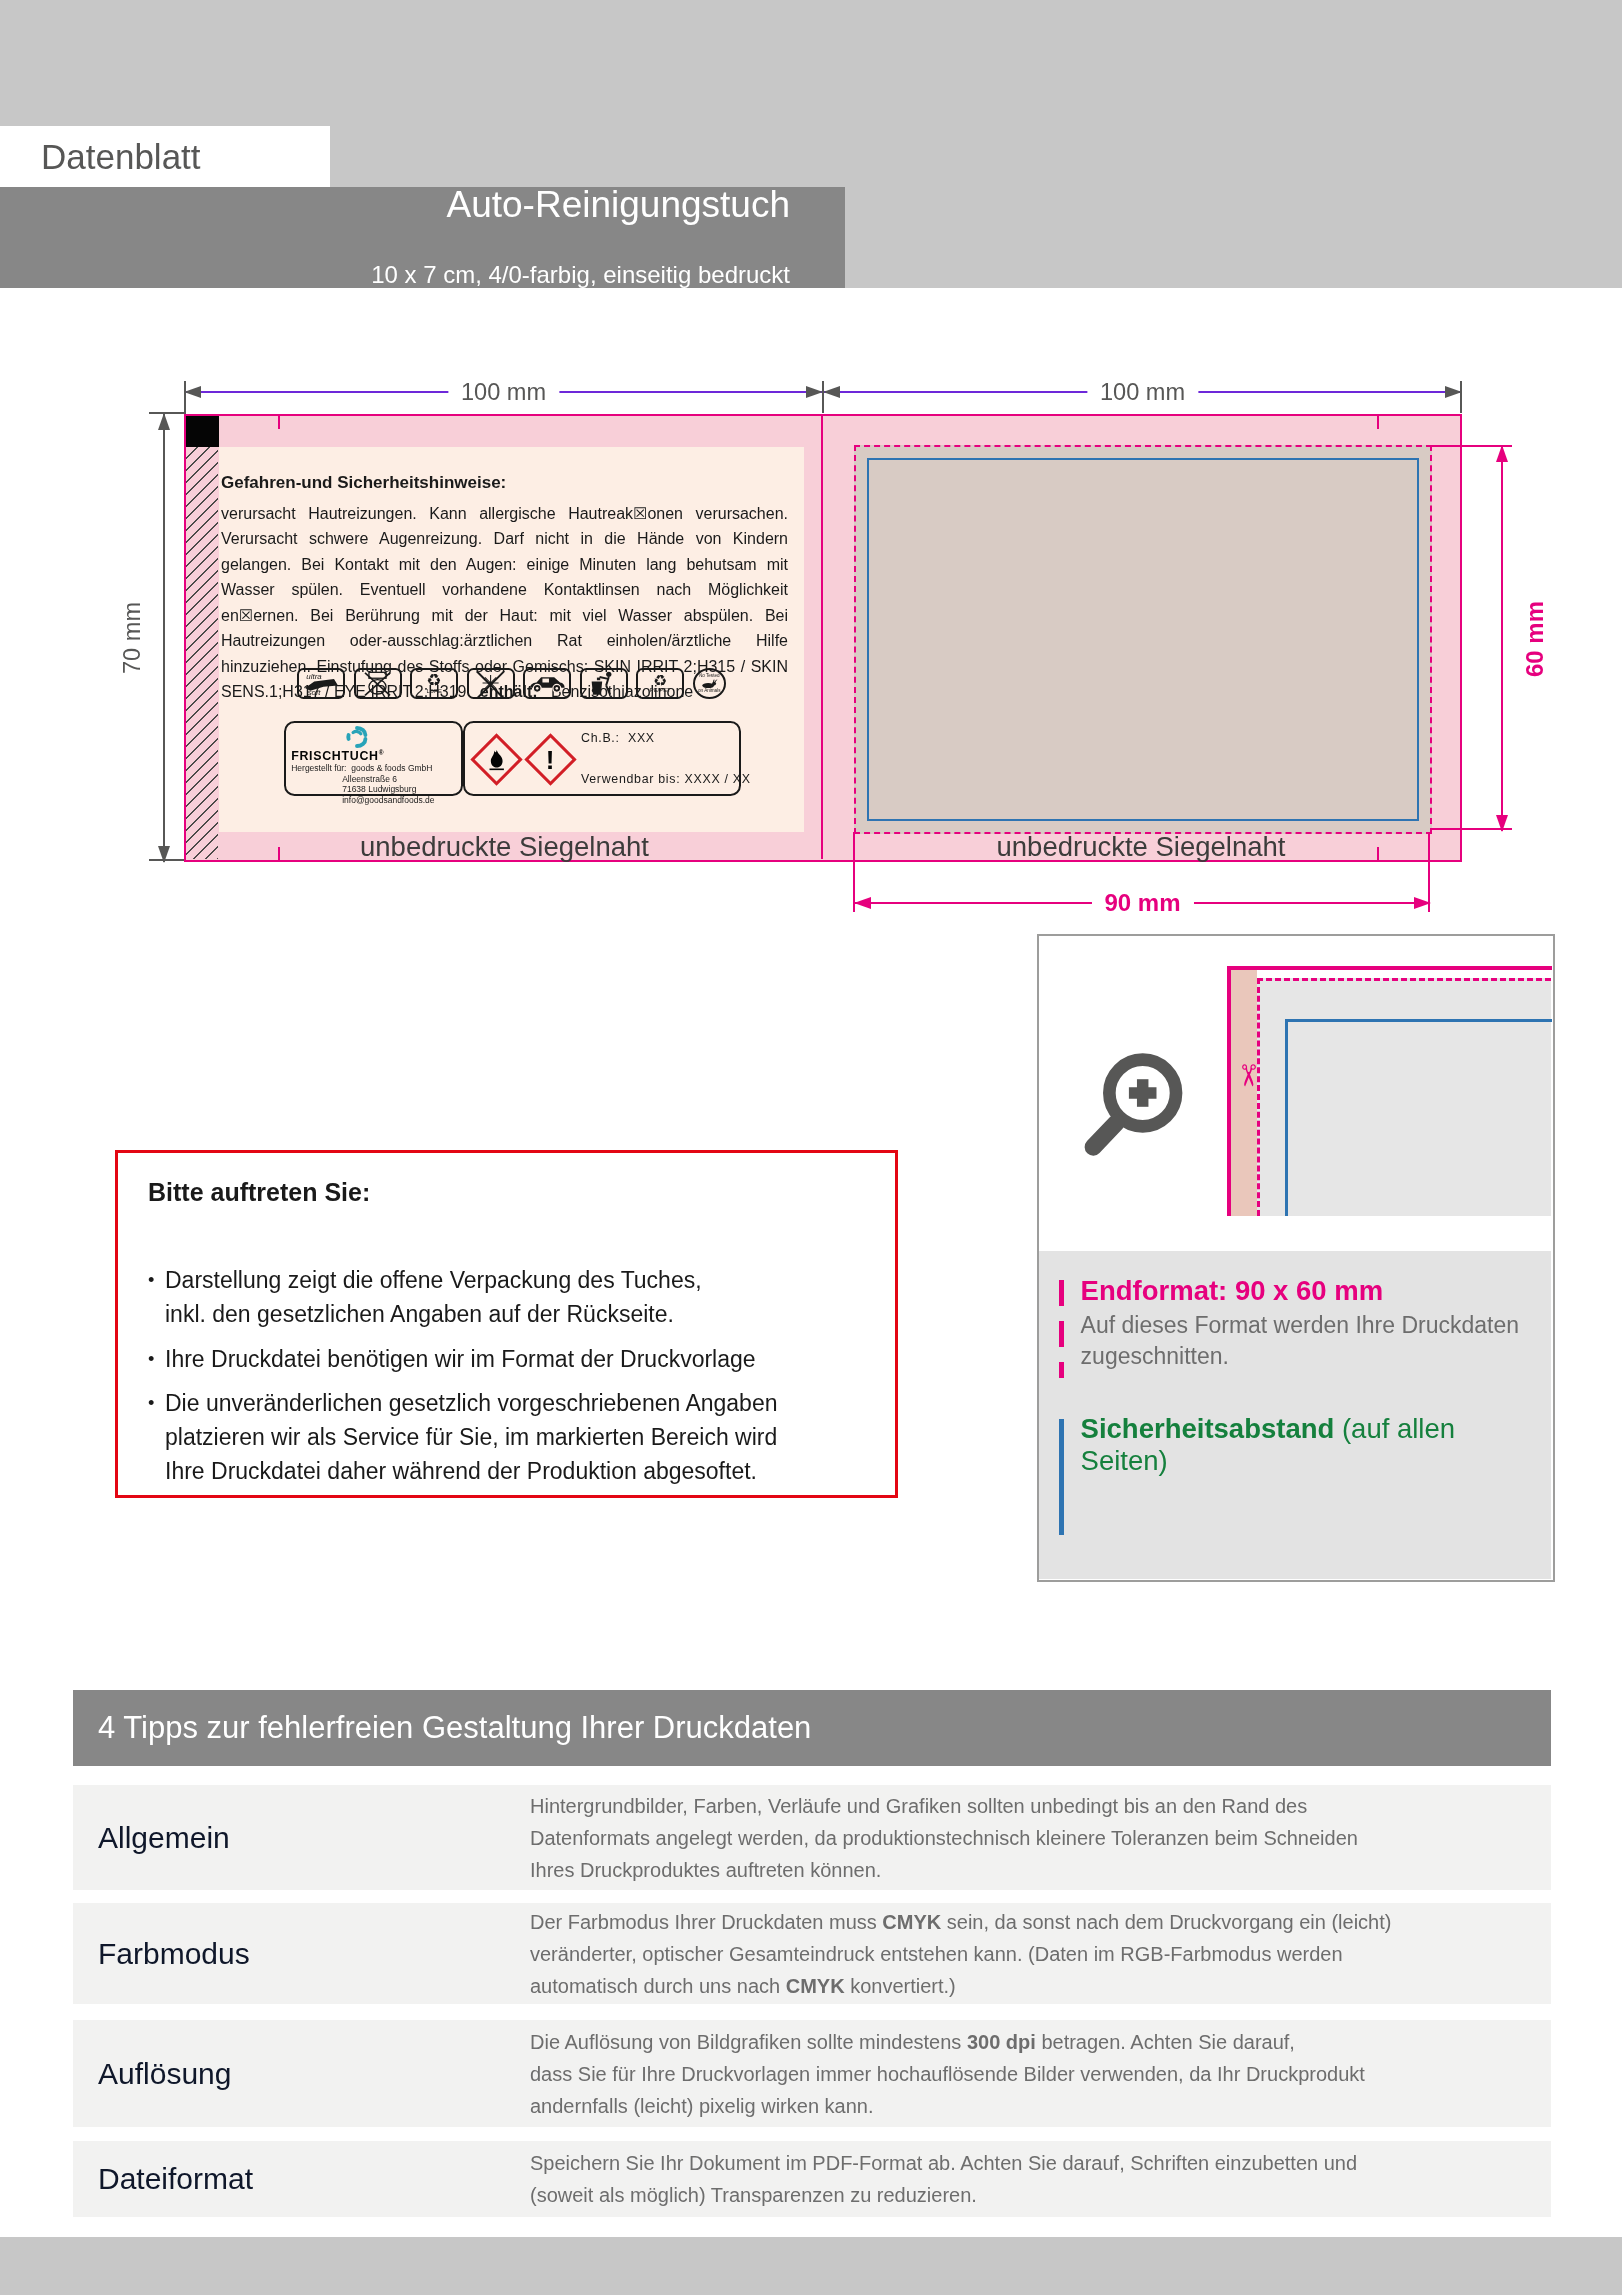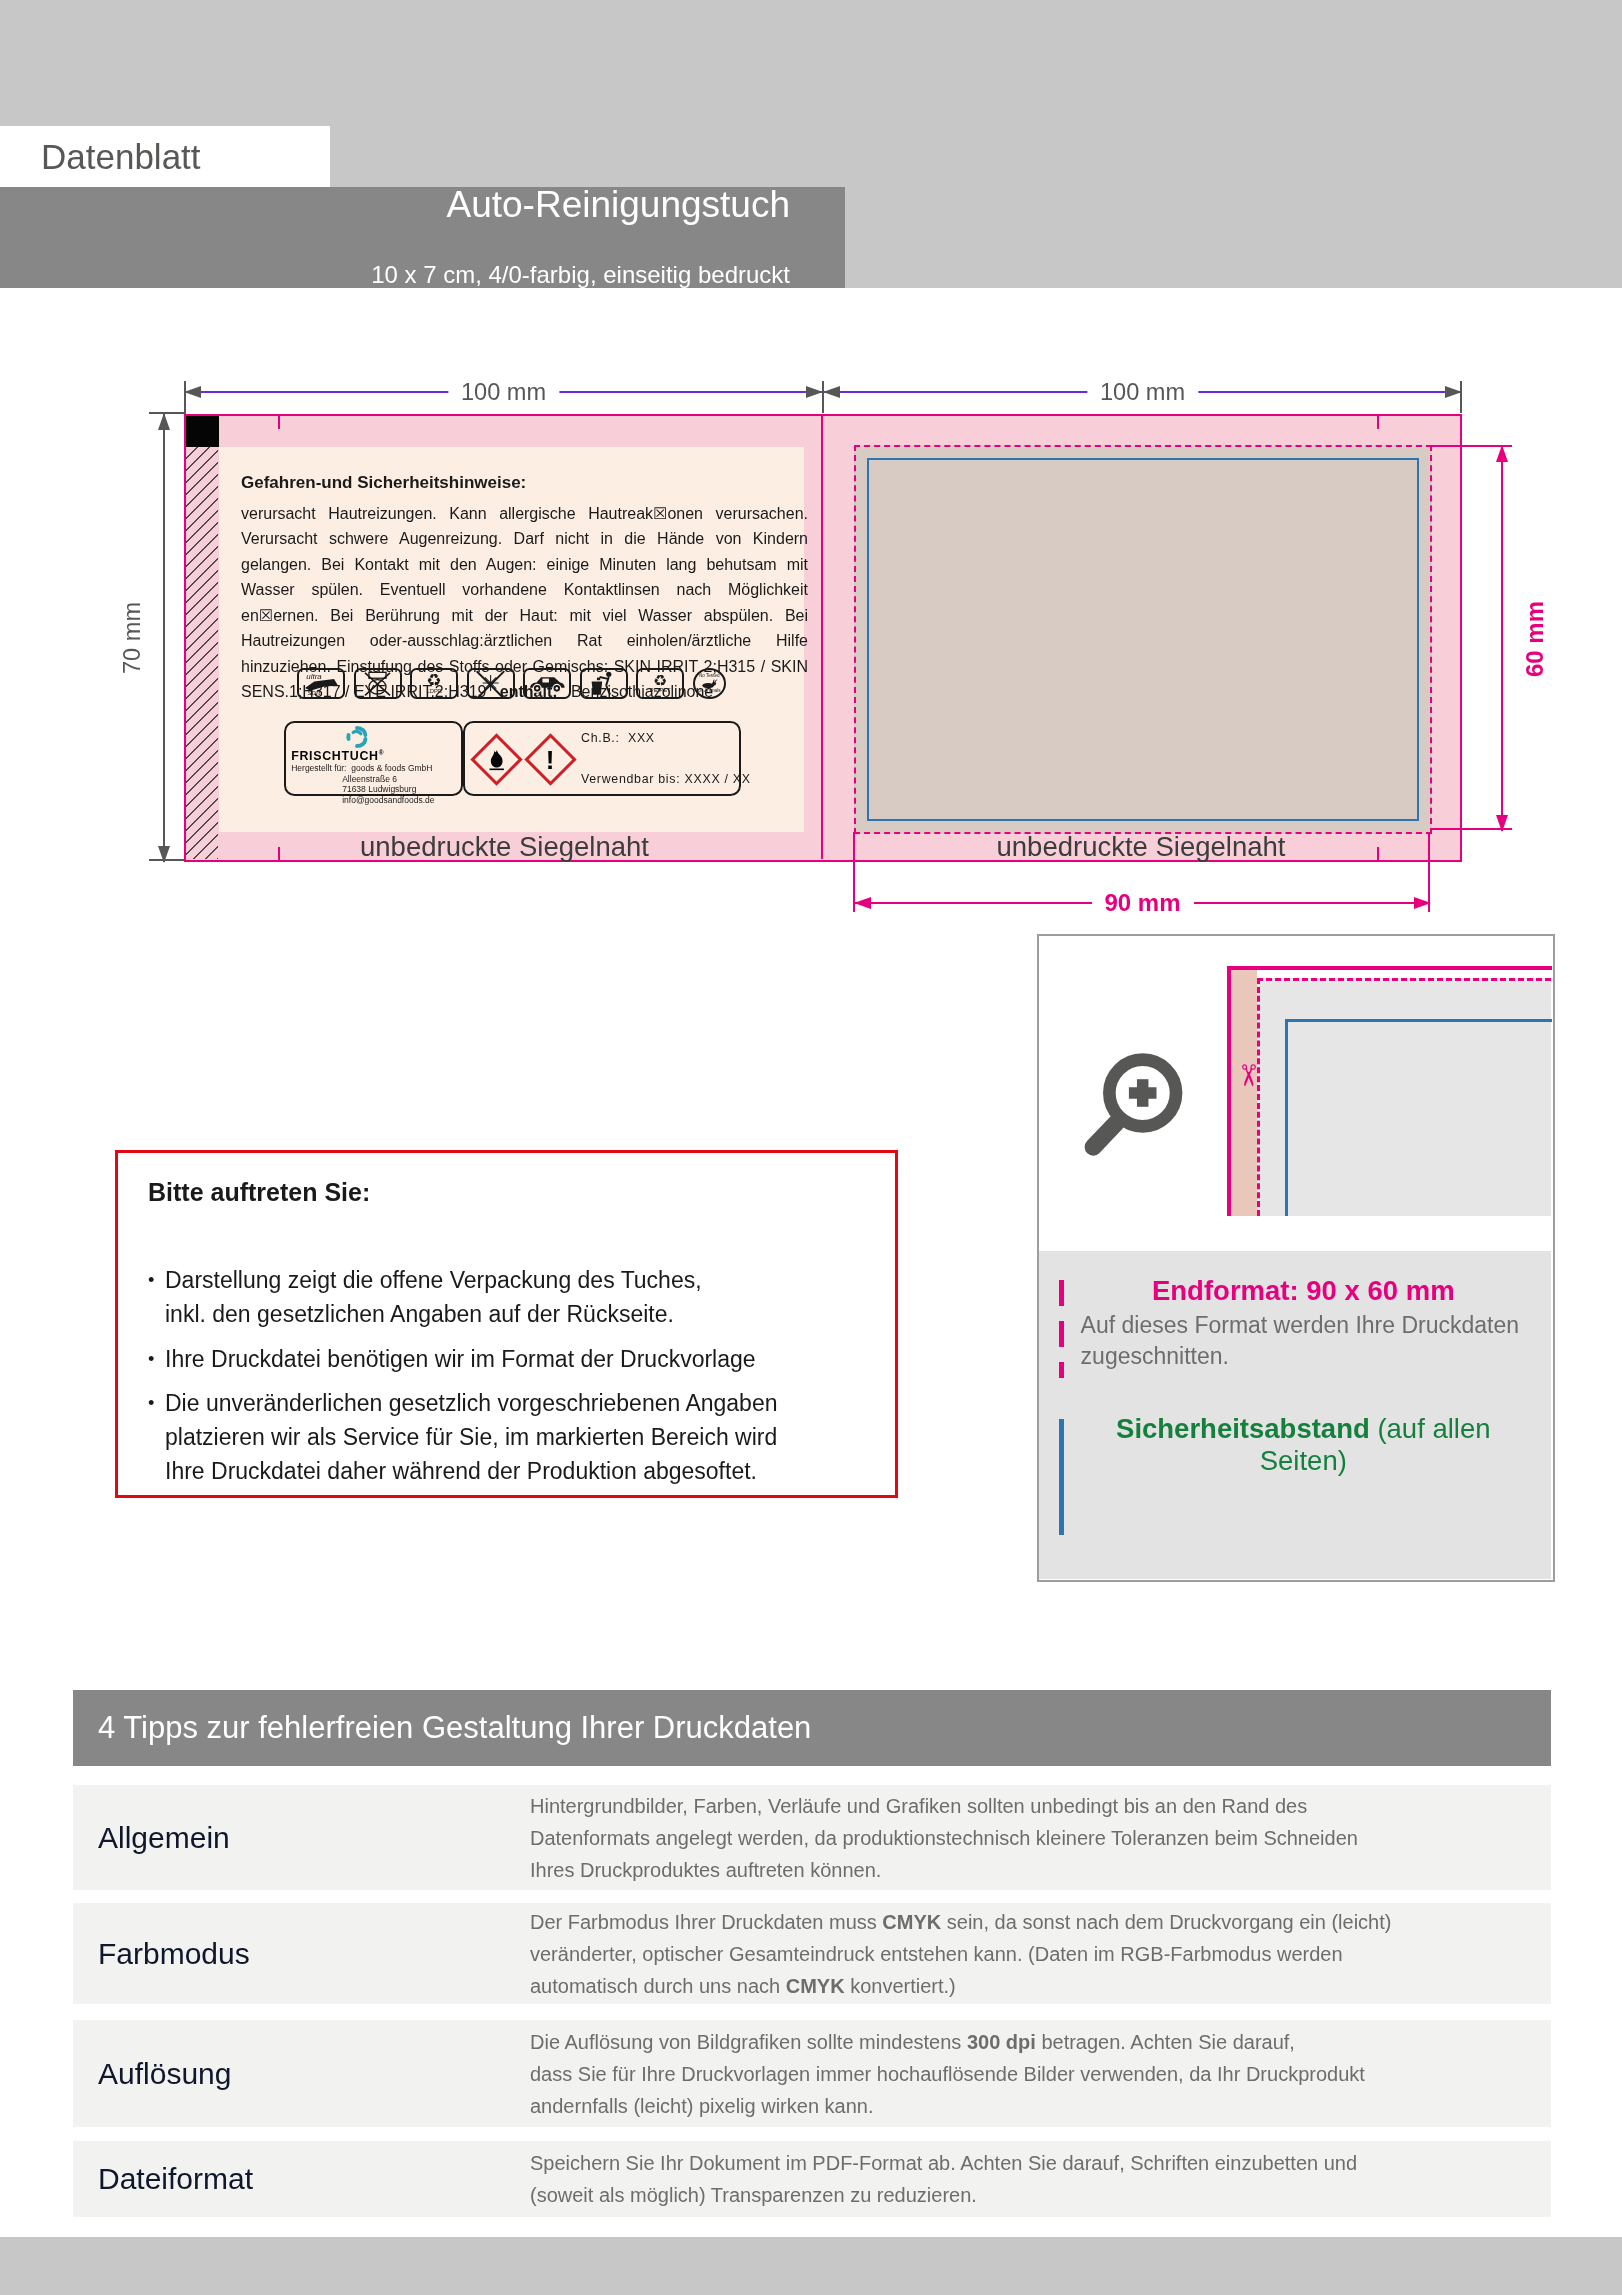--- a/index.html
+++ b/index.html
@@ -50,21 +50,21 @@
   .hatch{left:0;top:31px;width:32px;height:412px;
          background:repeating-linear-gradient(135deg,rgba(0,0,0,0) 0 7.2px,#4a4a48 7.2px 8.5px);}
   .cream{left:33px;top:31px;width:585px;height:385px;background:#fdeee4;}
   .fold{left:635px;top:0;width:2px;height:443px;background:#e6007e;}
   .dashedrect{left:668px;top:29px;width:578px;height:389px;border:2.6px dashed #e6007e;
               background:#d8cbc4;box-sizing:border-box;}
   .bluerect{left:681px;top:42px;width:552px;height:363px;border:2px solid #2e74b2;box-sizing:border-box;}
   .seal{position:absolute;text-align:center;font-size:27.5px;color:#3c3c3b;}
   .tick{position:absolute;width:2px;height:13px;background:#e6007e;}
 
-  .safety{left:22px;top:26px;width:567px;}
+  .safety{left:2px;top:26px;width:567px;}
   .safety h4{margin:0 0 7.9px 0;font-size:17px;color:#1a1a1a;}
   .safety p{margin:0;font-size:16px;line-height:25.5px;text-align:justify;color:#1a1a1a;}
 
   .icons-row{left:0;top:221px;width:585px;display:flex;justify-content:center;gap:8.5px;}
   .ic{width:48px;height:31px;border:2px solid #1a1a1a;border-radius:6.5px;box-sizing:border-box;
       display:flex;align-items:center;justify-content:center;position:relative;overflow:hidden;}
   .ic svg{display:block;}
   .ic .glyph{font-size:19.6px;line-height:19.6px;color:#1a1a1a;}
   .ic .strike{position:absolute;left:2.6px;right:2.6px;top:50%;height:2px;background:#1a1a1a;transform:rotate(45deg);}
   .ic .strike2{position:absolute;left:2.6px;right:2.6px;top:50%;height:2px;background:#1a1a1a;transform:rotate(-45deg);}
@@ -106,21 +106,21 @@
           border-left:3.3px dashed #e6007e;border-top:3.3px dashed #e6007e;box-sizing:border-box;}
   .d-bv{position:absolute;left:58px;top:53px;width:2.6px;height:197px;background:#2e74b2;}
   .d-bh{position:absolute;left:58px;top:53px;width:267px;height:2.6px;background:#2e74b2;}
   .d-scissors{position:absolute;left:9.2px;top:92px;font-size:30px;color:#e6007e;
               transform:rotate(90deg);font-family:"DejaVu Sans",sans-serif;}
   .info-gray{position:absolute;left:0;top:315px;width:512px;height:328px;background:#e3e3e3;}
   .iblock{position:relative;margin:23.6px 25px 0 19.6px;padding-left:22px;}
   .iblock .bar{position:absolute;left:0;top:5.2px;width:5.9px;}
   .bar-dash{height:98px;background:repeating-linear-gradient(180deg,#e6007e 0 26px,rgba(0,0,0,0) 26px 41px);}
   .bar-solid{height:116px;background:#2e74b2;}
-  .iblock h4{margin:0 0 3.9px 0;font-size:27.5px;text-align:center;}
+  .iblock h4{margin:0 0 3.9px 0;font-size:27.5px;}
   .iblock h4.pink{color:#e6007e;}
   .iblock h4.blue{color:#15803d;}
   .iblock h4 .suffix{font-weight:normal;}
   .iblock p{margin:0;font-size:23px;line-height:31px;color:#6d6d6d;white-space:pre-line;}
 
   
   .tips-band{left:73px;top:1690px;width:1478px;height:76px;background:#878787;display:flex;
              align-items:center;padding-left:25px;box-sizing:border-box;}
   .tips-band span{font-size:31px;color:#ffffff;}
   .tip-row{position:absolute;left:73px;width:1478px;background:#f2f2f1;}

